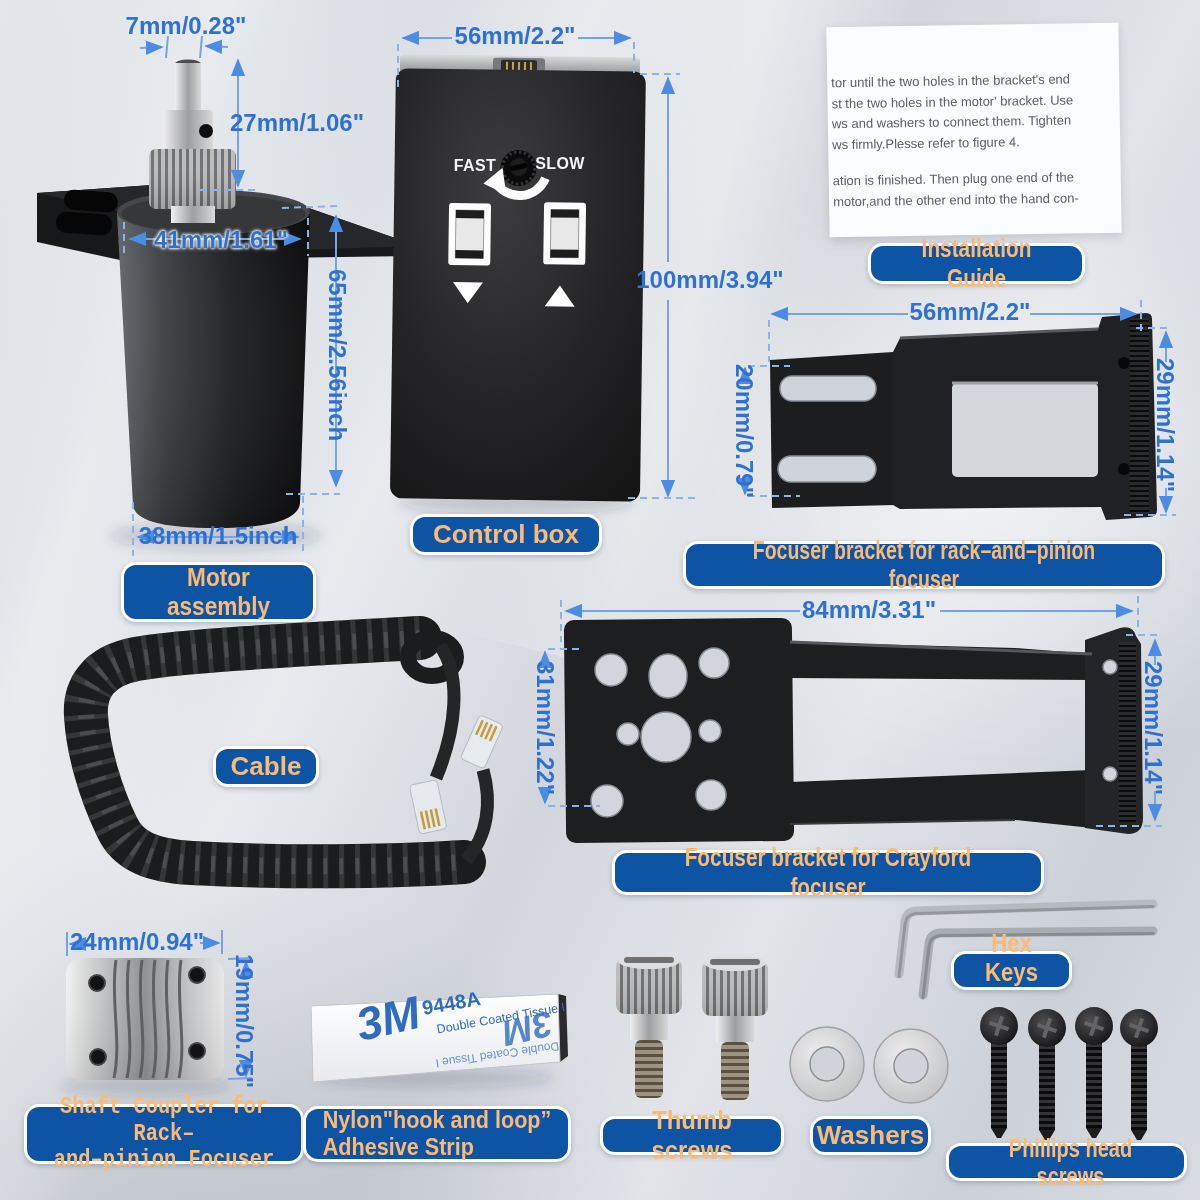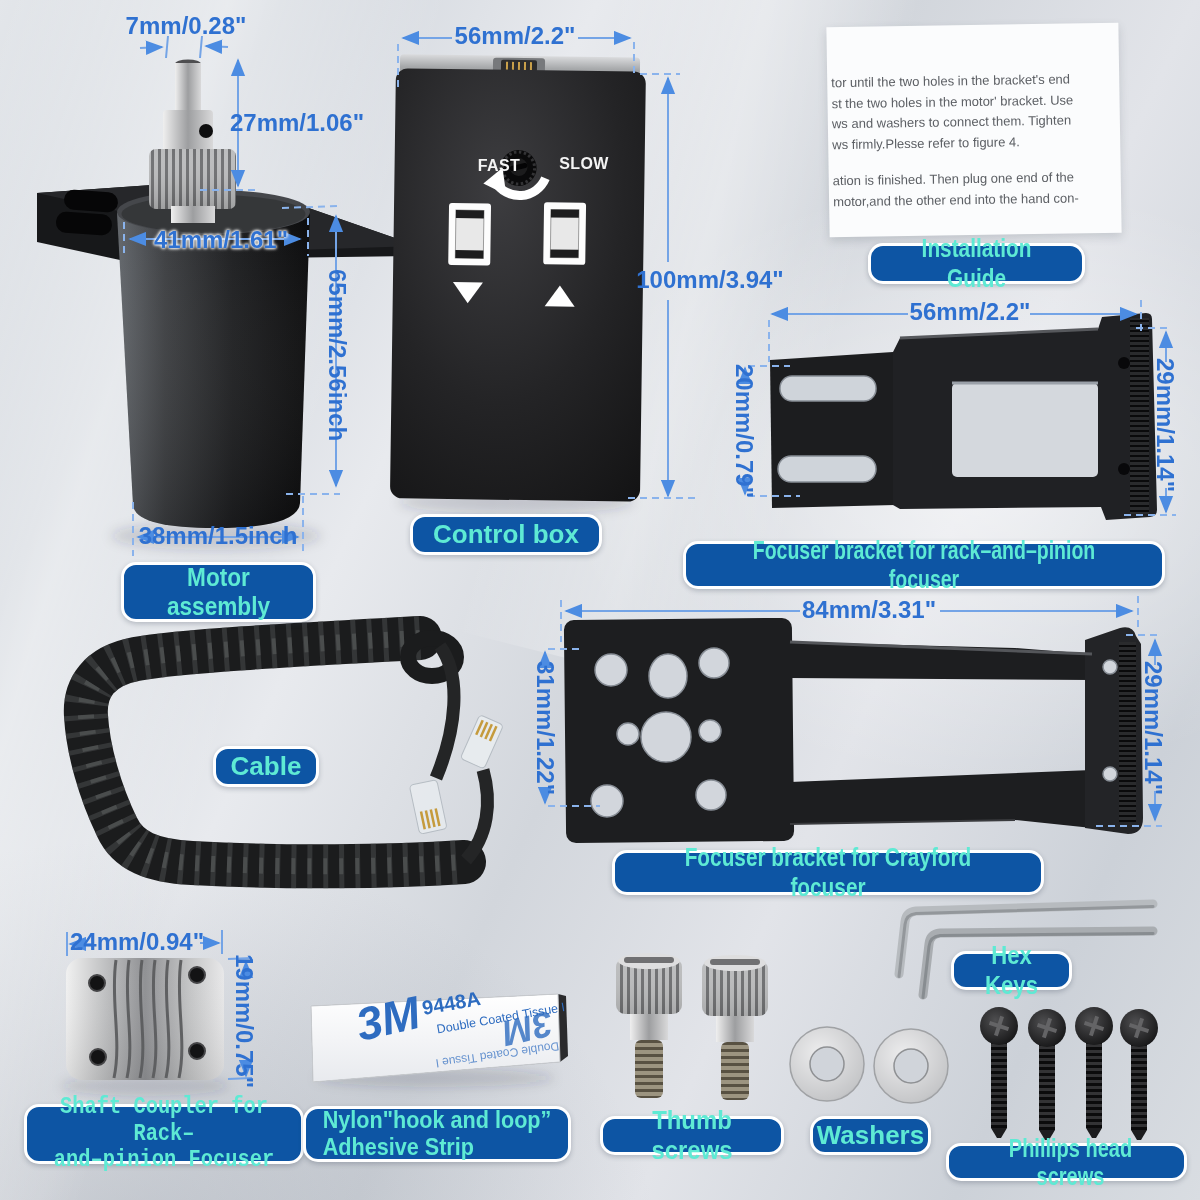--- a/index.html
+++ b/index.html
@@ -12,39 +12,39 @@
       linear-gradient(115deg,#e3e6ea 0%,#cfd4db 16%,#e8eaee 34%,#d2d6dc 52%,#e2e4e9 68%,#ccd1d8 86%,#d9dde2 100%);
   }
   .streak{position:absolute;pointer-events:none;}
   .s1{left:-180px;top:-150px;width:420px;height:1600px;transform:rotate(17deg);
       background:linear-gradient(90deg,rgba(255,255,255,0),rgba(255,255,255,.5),rgba(255,255,255,0));}
   .s2{left:560px;top:-220px;width:300px;height:900px;transform:rotate(14deg);
       background:linear-gradient(90deg,rgba(255,255,255,0),rgba(255,255,255,.35),rgba(255,255,255,0));}
   svg.scene{position:absolute;left:0;top:0;}
   .badge{
     position:absolute;display:flex;align-items:center;justify-content:center;
-    background:#0d55a4;color:#5eead4;font-weight:bold;border:3px solid #fff;
+    background:#0d55a4;color:#fdba74;font-weight:bold;border:3px solid #fff;
     border-radius:15px;box-shadow:0 2px 5px rgba(40,50,70,.25);box-sizing:border-box;
     text-align:center;
   }
   .badge span{display:inline-block;white-space:pre-line;line-height:1.12;transform:scaleX(var(--sx,1));}
   .dim{
     position:absolute;color:#2f71d1;font-weight:bold;font-size:24px;white-space:nowrap;
     transform:translate(-50%,-50%);line-height:1;
   }
   .dim.v{transform:translate(-50%,-50%) rotate(90deg);}
   .dim.halo{text-shadow:0 0 3px #fff,0 0 3px #fff,0 0 4px #fff;}
   .paper{
     position:absolute;left:828px;top:25px;width:292px;height:210px;background:#fbfcfd;
     transform:rotate(-0.9deg);box-shadow:0 4px 10px rgba(60,70,85,.18);
     box-sizing:border-box;padding:46px 6px 0 4px;overflow:hidden;
   }
   .paper .gl{display:block;font-size:13px;line-height:1.58;color:#5d6065;white-space:nowrap;}
   .paper .gl.gap{margin-top:16px;}
-  .cbtext{position:absolute;color:#f4f4f4;font-weight:bold;font-size:16px;letter-spacing:.4px;transform:translate(-50%,-50%);margin-left:24px;}
+  .cbtext{position:absolute;color:#f4f4f4;font-weight:bold;font-size:16px;letter-spacing:.4px;transform:translate(-50%,-50%);}
   .mk{position:absolute;color:#2e6cc0;transform-origin:left top;line-height:1;}
 </style>
 </head>
 <body>
 
 <div class="stage">
   <div class="streak s1"></div>
   <div class="streak s2"></div>
 
   <svg class="scene" width="1200" height="1200" viewBox="0 0 1200 1200">
@@ -458,19 +458,19 @@
   <div class="badge" style="left:303px;top:1106px;width:268px;height:56px;font-size:24px;">
     <span style="--sx:.9;text-align:left;">Nylon"hook and loop”
 Adhesive Strip</span>
     </div>
   <div class="badge" style="left:600px;top:1116px;width:184px;height:39px;font-size:26px;">
     <span style="--sx:.92">Thumb screws</span>
     </div>
   <div class="badge" style="left:810px;top:1116px;width:121px;height:39px;font-size:26px;text-align:right;">
     <span>Washers</span>
     </div>
-  <div class="badge" style="left:951px;top:951px;width:121px;height:39px;font-size:26px;">
+  <div class="badge" style="left:951px;top:951px;width:121px;height:39px;font-size:26px;align-items:flex-end;">
     <span style="--sx:.85">Hex Keys</span>
     </div>
   <div class="badge" style="left:946px;top:1143px;width:241px;height:38px;font-size:25px;padding-left:8px;">
     <span style="--sx:.8">Phillips head screws</span>
     </div>
 </div>
 
 </body></html>

